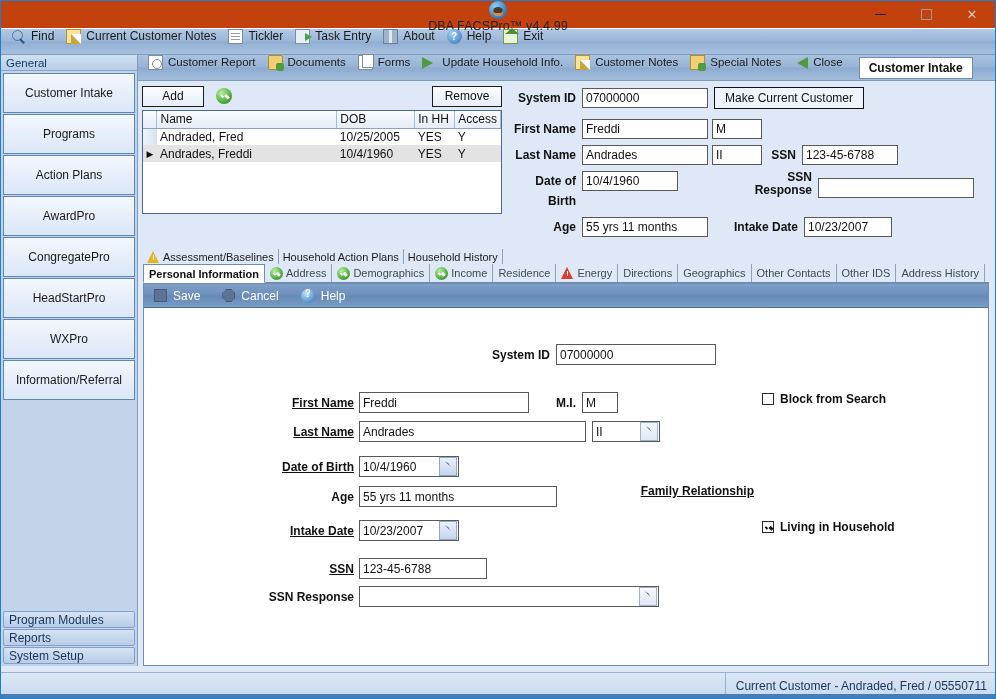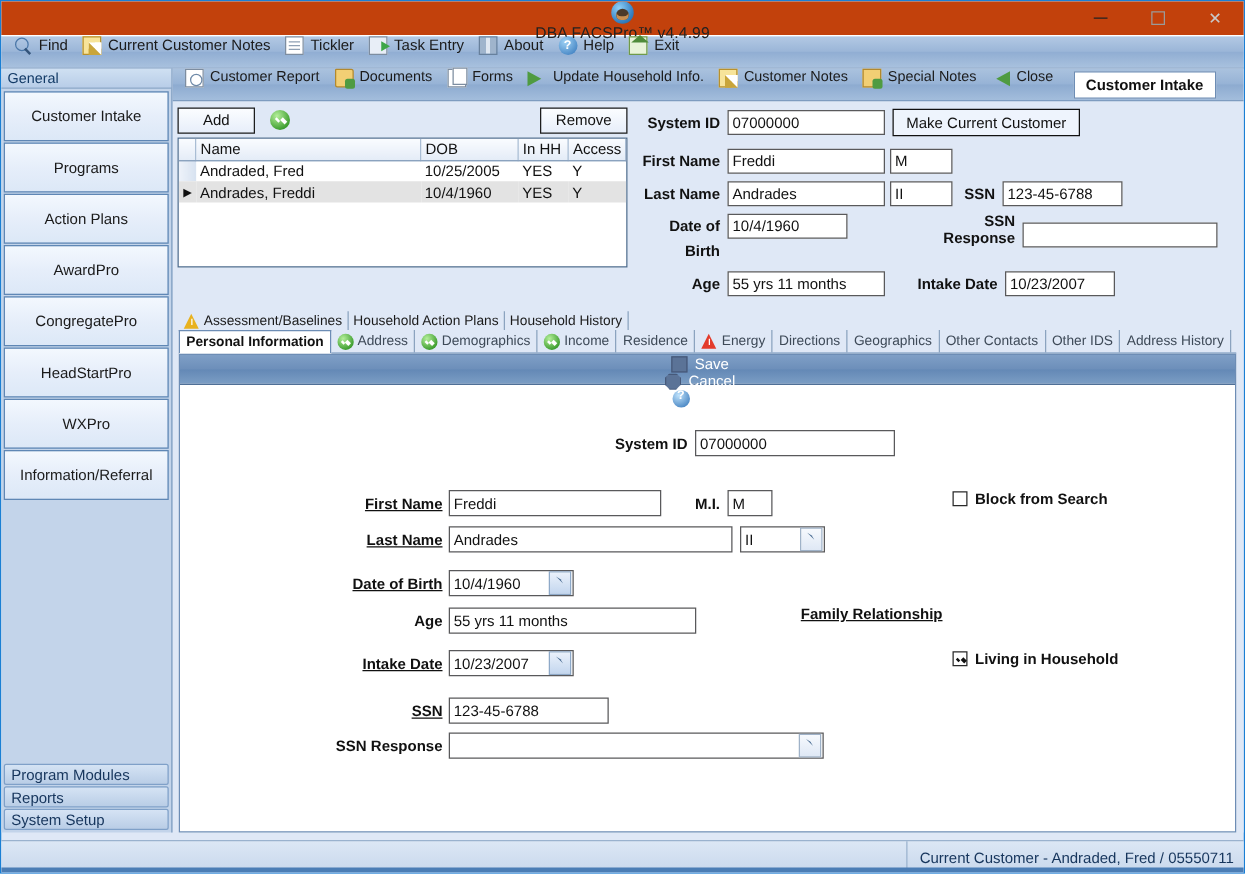--- a/index.html
+++ b/index.html
@@ -205,21 +205,20 @@
 
   
   .formpanel {
     margin: 0 6px 0 5px; background:#fff; border:1px solid #6d8db5;
     flex:1; display:flex; flex-direction:column; min-height:0;
   }
   .formbar {
     height:24px; background: linear-gradient(to bottom,#7f9fc6 0%,#6d8fba 48%,#6489b6 52%,#7b9dc4 100%);
     display:flex; align-items:center; padding-left:10px; gap:0px;
     border-bottom:1px solid #4f6f96;
-    flex-direction:column;
   }
   .fb-item{display:flex;align-items:center;gap:6px;color:#fff;font-size:12px;padding-right:22px;}
   .sq-ico{width:13px;height:13px;background:#5b7397;border:1px solid #46597a;display:inline-block;}
   .oct-ico{width:13px;height:13px;background:#5b7397;border:1px solid #46597a;display:inline-block;
     clip-path: polygon(30% 0,70% 0,100% 30%,100% 70%,70% 100%,30% 100%,0 70%,0 30%);}
   .fb-help{width:14px;height:14px;border-radius:50%;background:radial-gradient(circle at 35% 30%,#bfe2fb,#2b6fb5);
     position:relative;display:inline-block;}
   .fb-help::after{content:"?";position:absolute;left:0;right:0;top:-1px;text-align:center;color:#fff;font-size:10px;font-weight:bold;}
 
   .formbody{ position:relative; flex:1; }

